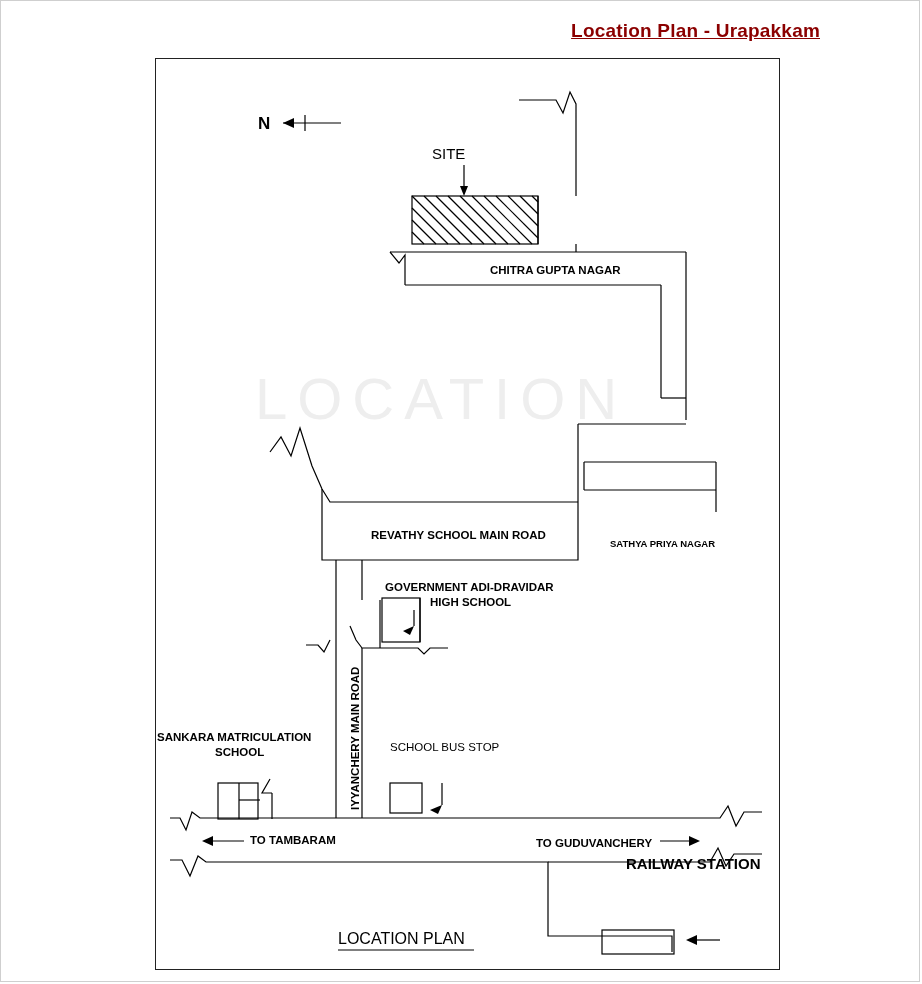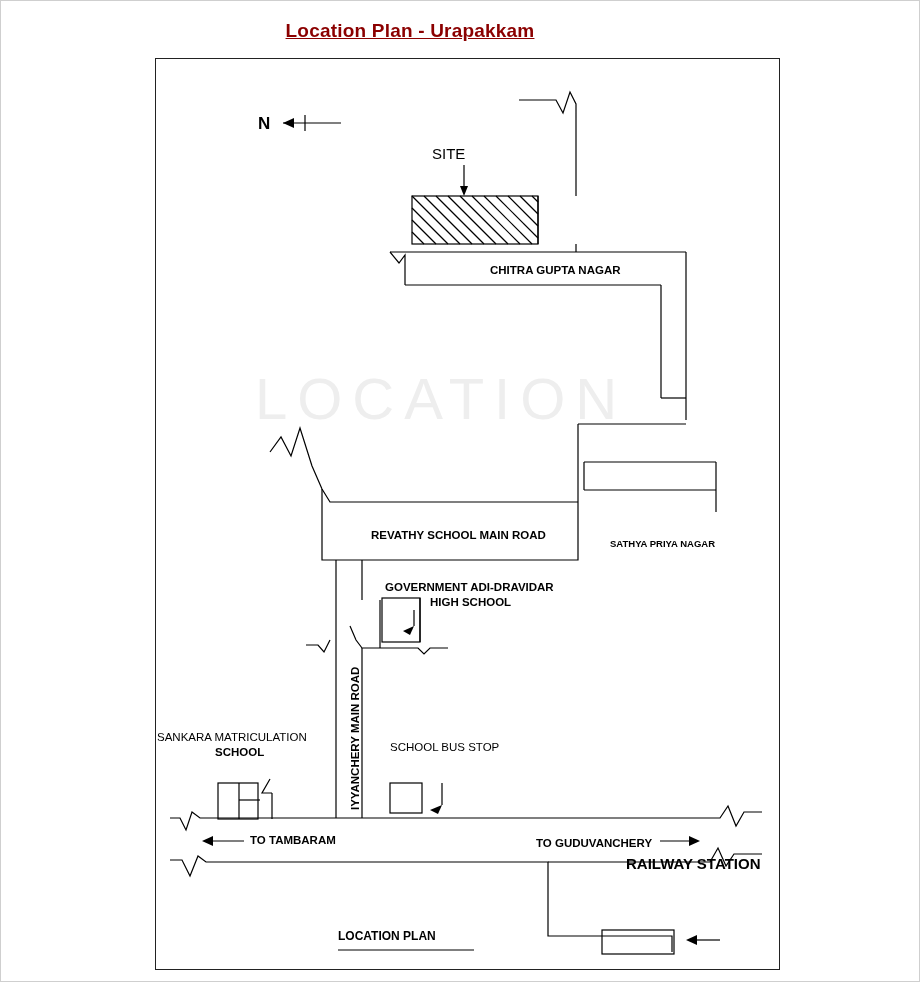--- a/index.html
+++ b/index.html
@@ -23,21 +23,21 @@
     width: 920px;
     height: 982px;
     border: 1px solid #cfcfcf;
     box-sizing: border-box;
   }
   #title {
     position: absolute;
     left: 0;
     top: 20px;
     width: 820px;
-    text-align: center;
+    text-align: right;
     font-size: 19px;
     font-weight: bold;
     color: #8b0000;
     letter-spacing: 0.2px;
   }
   #title span.u {
     text-decoration: underline;
   }
   #plan-frame {
     position: absolute;
@@ -221,26 +221,26 @@
 
   <div class="lbl" style="left:610px; top:525px; font-size:9.5px; font-weight:bold;margin-top:13px;">SATHYA PRIYA NAGAR</div>
 
   <div class="lbl" style="left:371px; top:528px; font-size:11.5px; font-weight:bold;">REVATHY SCHOOL MAIN ROAD</div>
 
   <div class="lbl" style="left:385px; top:580px; font-size:11.5px; font-weight:bold;">GOVERNMENT ADI-DRAVIDAR</div>
   <div class="lbl" style="left:430px; top:595px; font-size:11.5px; font-weight:bold;">HIGH SCHOOL</div>
 
   <div class="lbl vertical" style="left:348px; top:810px; font-size:11.5px; font-weight:bold;">IYYANCHERY MAIN ROAD</div>
 
-  <div class="lbl" style="left:157px; top:730px; font-size:11.5px; font-weight:normal;">SANKARA MATRICULATION</div>
+  <div class="lbl" style="left:157px; top:730px; font-size:11.5px; font-weight:bold;">SANKARA MATRICULATION</div>
   <div class="lbl" style="left:215px; top:745px; font-size:11.5px; font-weight:bold;">SCHOOL</div>
 
   <div class="lbl" style="left:390px; top:740px; font-size:11.5px; font-weight:normal;">SCHOOL BUS STOP</div>
 
   <div class="lbl" style="left:250px; top:833px; font-size:11.5px; font-weight:bold;">TO TAMBARAM</div>
 
   <div class="lbl" style="left:529px; top:836px; font-size:11.5px; font-weight:bold;margin-left:7px;">TO GUDUVANCHERY</div>
 
   <div class="lbl" style="left:626px; top:855px; font-size:15px; font-weight:bold;">RAILWAY STATION</div>
 
-  <div class="lbl" style="left:338px; top:929px; font-size:12px; font-weight:bold;text-align:right;">LOCATION PLAN</div>
+  <div class="lbl" style="left:338px; top:929px; font-size:16px; font-weight:normal;text-align:right;">LOCATION PLAN</div>
 
 </div>
 
 </body></html>

